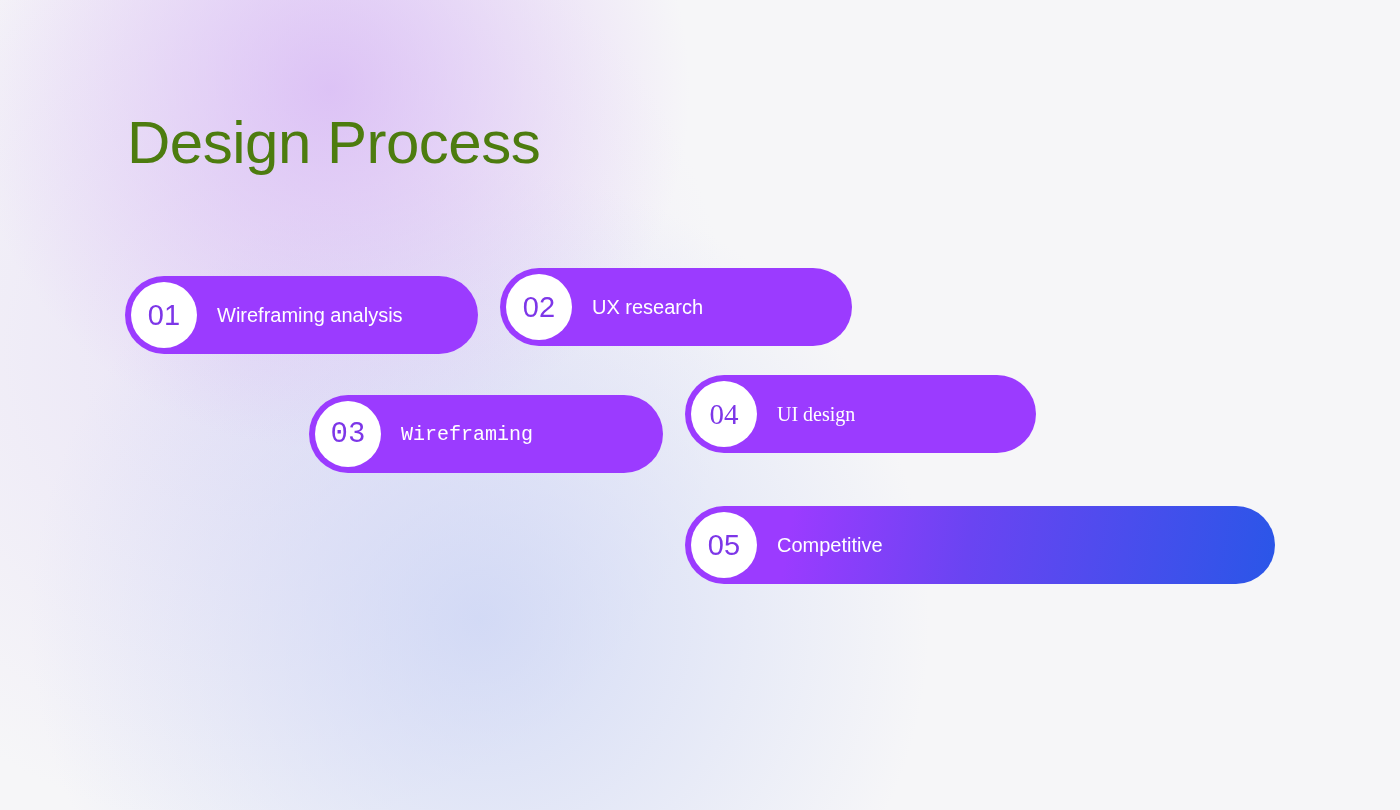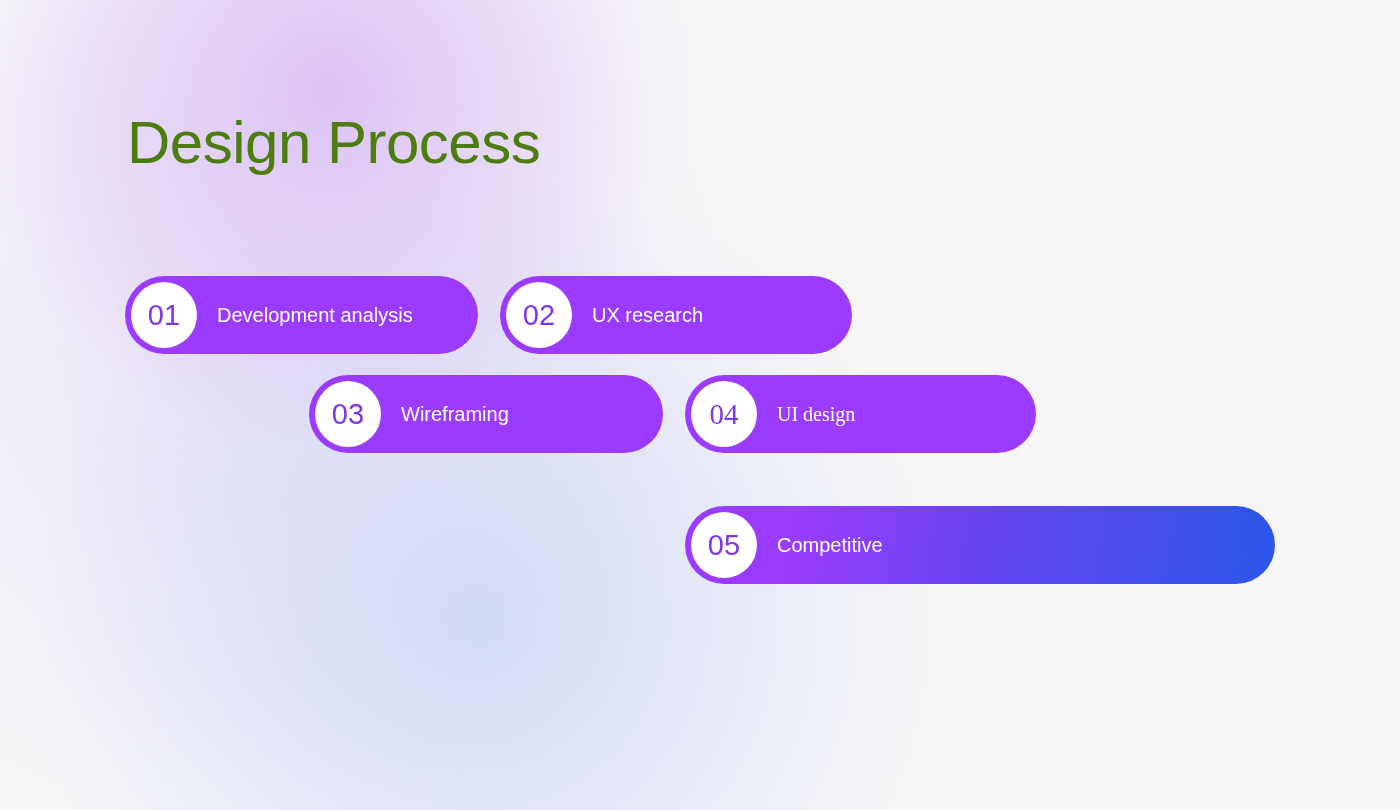--- a/index.html
+++ b/index.html
@@ -39,29 +39,29 @@
 </style>
 </head>
 <body>
 
 <div class="bg"></div>
 
 <h1 class="title">Design Process</h1>
 
 <div class="pill" style="left:125px; top:276px; width:353px;">
   <div class="num">01</div>
-  <div class="label">Development analysis</div>
+  <div class="label">Wireframing analysis</div>
 </div>
 
-<div class="pill" style="left:500px; top:276px; width:352px;">
+<div class="pill" style="left:500px; top:268px; width:352px;">
   <div class="num">02</div>
   <div class="label">UX research</div>
 </div>
 
-<div class="pill" style="left:309px; top:375px; width:354px;">
+<div class="pill" style="left:309px; top:395px; width:354px;font-family:Liberation Mono, monospace;">
   <div class="num">03</div>
   <div class="label">Wireframing</div>
 </div>
 
 <div class="pill" style="left:685px; top:375px; width:351px;font-family:Liberation Serif, serif;">
   <div class="num">04</div>
   <div class="label">UI design</div>
 </div>
 
 <div class="pill grad" style="left:685px; top:474px; width:590px;">

